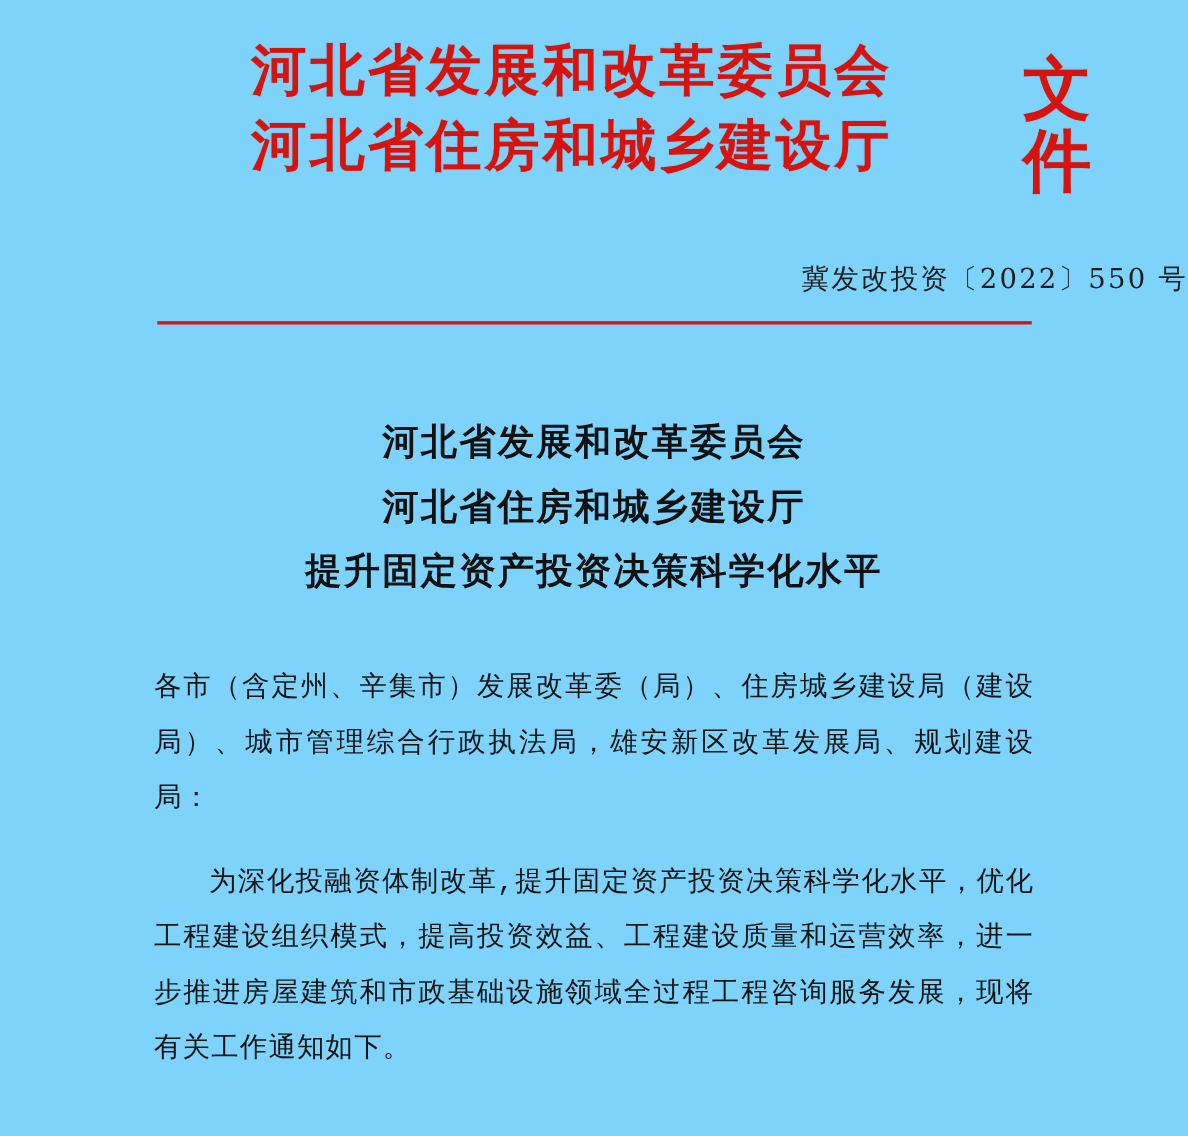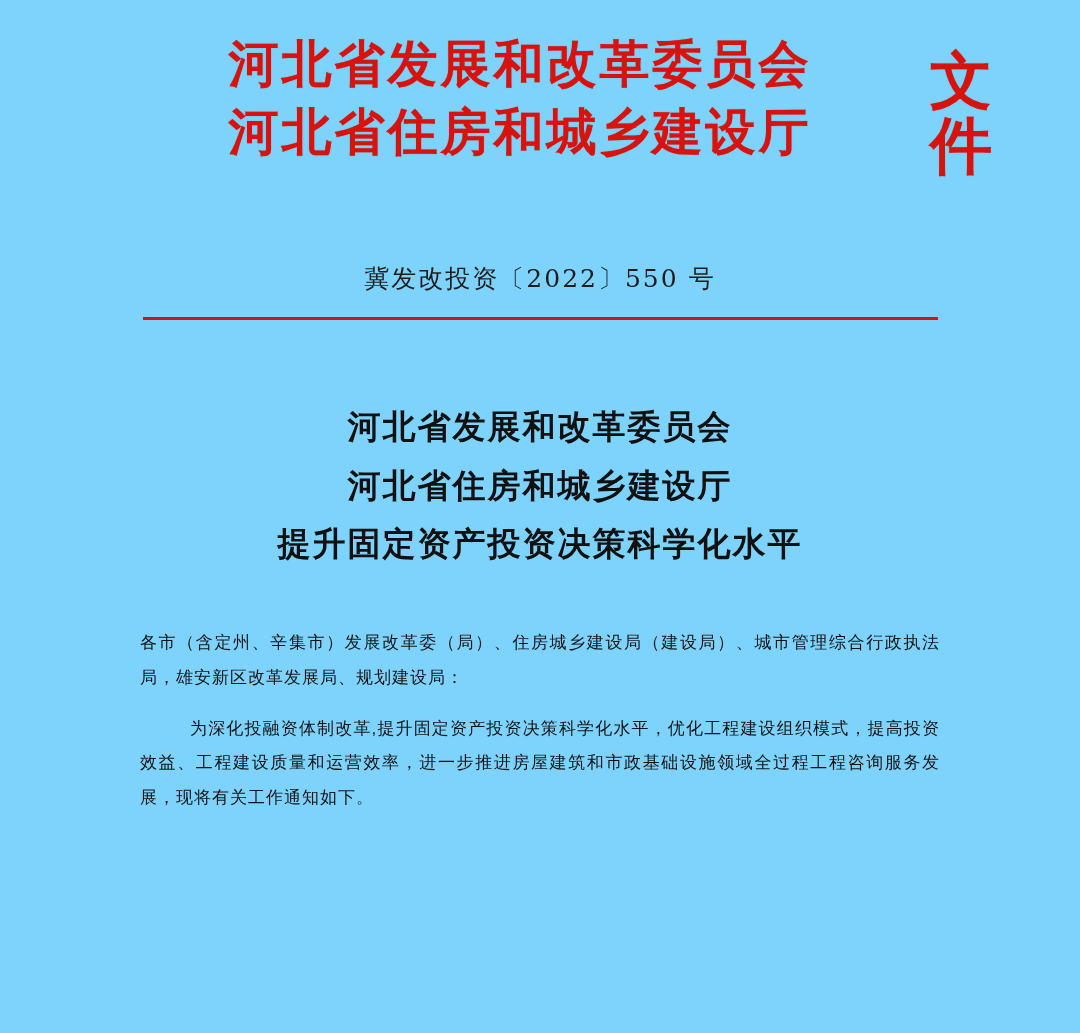--- a/index.html
+++ b/index.html
@@ -59,22 +59,22 @@
     font-size: 62px;
     line-height: 1.05;
     letter-spacing: 0;
     width: 70px;
     text-align: left;
     text-shadow: 0 0 1px rgba(215,19,14,0.5);
   }
 
   
   .docnum-block {
-    margin-top: 97px;
-    text-align: center;
+    margin-top: 72px;
+    text-align: right;
   }
   .docnum {
     font-size: 25px;
     letter-spacing: 2px;
     color: #1d1d1d;
     font-family: "DejaVu Serif", "Liberation Serif", serif;
   }
   .red-rule {
     margin: 22px auto 0 auto;
     width: 795px;
@@ -95,26 +95,26 @@
     color: #111;
     font-family: "DejaVu Serif", "Liberation Serif", serif;
   }
 
   
   .body-block {
     margin: 52px auto 0 auto;
     width: 800px;
   }
   .para {
-    font-size: 17px;
+    font-size: 25px;
     line-height: 2.02;
     letter-spacing: 1px;
     color: #141414;
     text-align: justify;
-    font-family: Liberation Sans, sans-serif;
+    font-family: Liberation Mono, monospace;
   }
   .para.indent {
     text-indent: 50px;
   }
   .para + .para {
     margin-top: 6px;
   }
 </style>
 </head>
 <body>

